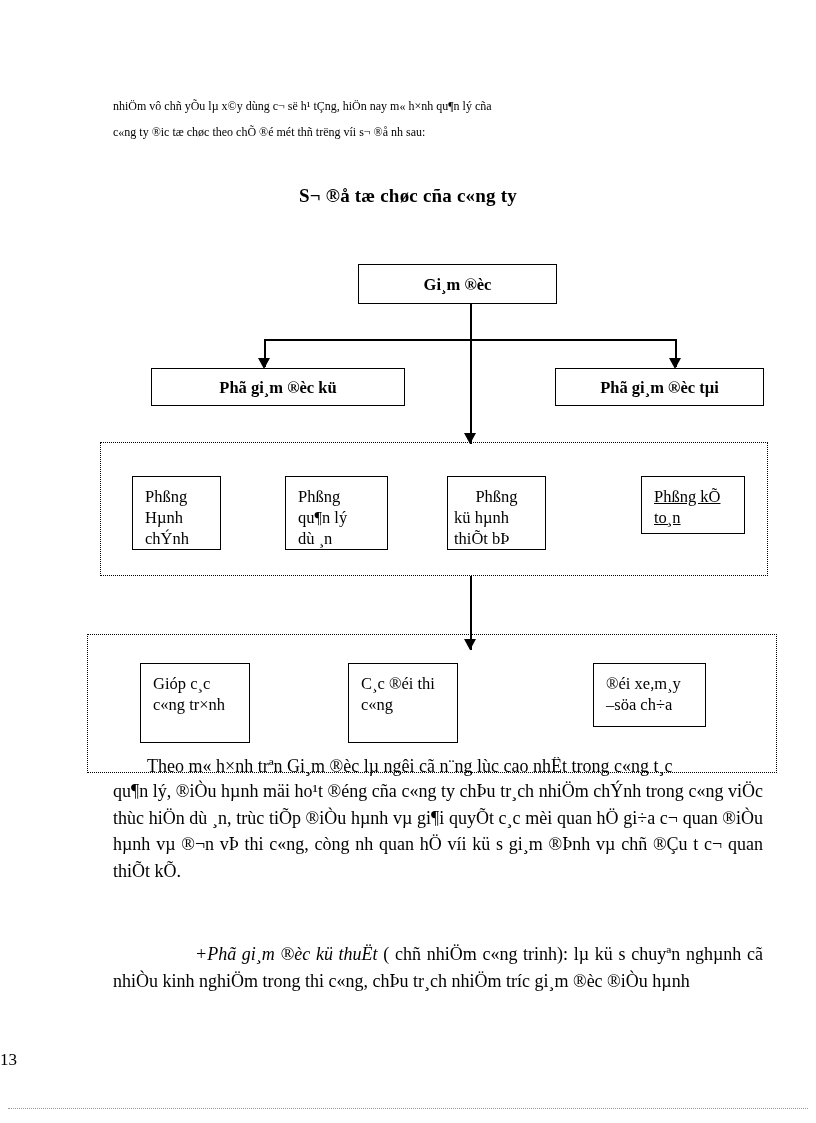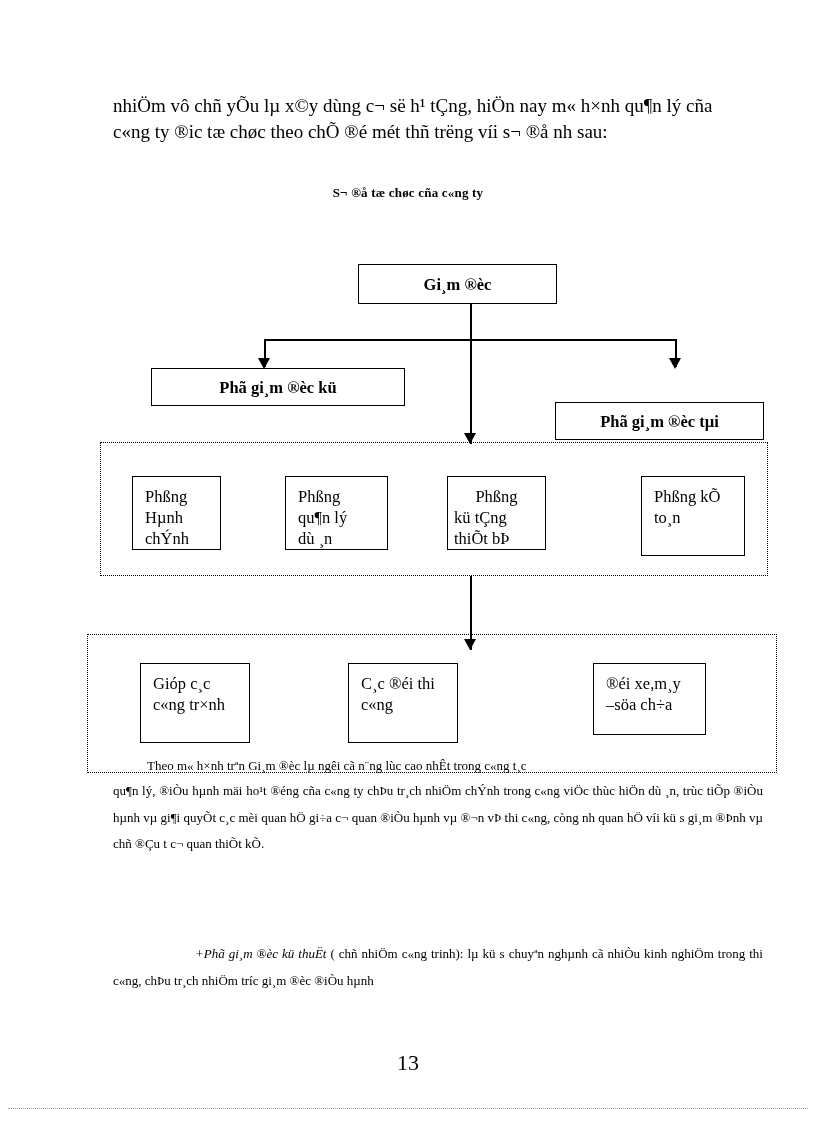--- a/index.html
+++ b/index.html
@@ -22,35 +22,35 @@
     width: 816px;
     height: 1123px;
   }
 
   
   .intro {
     position: absolute;
     left: 113px;
     top: 93px;
     width: 650px;
-    font-size: 19px;
+    font-size: 12px;
     line-height: 26px;
     text-align: justify;
   }
   .intro .l2 { display:block; }
 
   
   .chart-title {
     position: absolute;
     left: 0;
     top: 185px;
     width: 816px;
     text-align: center;
     font-weight: bold;
-    font-size: 13px;
+    font-size: 19px;
     letter-spacing: .2px;
   }
 
   
   .chart {
     position: absolute;
     left: 0;
     top: 0;
     width: 816px;
     height: 1123px;
@@ -76,45 +76,45 @@
   .node.tl {
     padding: 9px 0 0 12px;
     font-weight: normal;
   }
 
   
   #n-director { left: 358px; top: 264px; width: 199px; height: 40px; }
 
   
   #n-deputy-tech { left: 151px; top: 368px; width: 254px; height: 38px; }
-  #n-deputy-fin  { left: 555px; top: 368px; width: 209px; height: 38px; margin-top: 34px; }
+  #n-deputy-fin  { left: 555px; top: 368px; width: 209px; height: 38px; }
 
   
   .group {
     position: absolute;
     border: 1.6px dotted #000;
     box-sizing: border-box;
     background: transparent;
   }
   #g-departments { left: 100px; top: 442px; width: 668px; height: 134px; }
   #g-units       { left: 87px;  top: 634px; width: 690px; height: 139px; }
 
   
   #n-dept-admin  { left: 132px; top: 476px; width: 89px;  height: 74px; }
   #n-dept-proj   { left: 285px; top: 476px; width: 103px; height: 74px; }
   #n-dept-tech   { left: 447px; top: 476px; width: 99px;  height: 74px; }
-  #n-dept-acct   { left: 641px; top: 476px; width: 104px; height: 80px; }
+  #n-dept-acct   { left: 641px; top: 476px; width: 104px; height: 58px; text-decoration: underline; }
 
   #n-dept-tech .ctr { text-align:center; }
   #n-dept-tech { padding: 9px 6px 0 6px; }
 
   
   #n-unit-works { left: 140px; top: 663px; width: 110px; height: 80px; }
   #n-unit-teams { left: 348px; top: 663px; width: 110px; height: 80px; }
-  #n-unit-fleet { left: 593px; top: 663px; width: 113px; height: 72px; }
+  #n-unit-fleet { left: 593px; top: 663px; width: 113px; height: 64px; }
 
   
   .vline, .hline {
     position: absolute;
     background: #000;
   }
   .vline { width: 1.6px; }
   .hline { height: 1.6px; }
 
   .arrow-down {
@@ -136,21 +136,21 @@
   #ar-deputy-l { left: 258px; top: 358px; }
   #ar-deputy-r { left: 669px; top: 358px; }
   #ar-group-1  { left: 464px; top: 433px; }
   #ar-group-2  { left: 464px; top: 639px; }
 
   
   .body-text {
     position: absolute;
     left: 113px;
     width: 650px;
-    font-size: 13px;
+    font-size: 18px;
     line-height: 26.5px;
     text-align: justify;
   }
   #p-clipped {
     top: 757px;
     height: 22px;
     overflow: hidden;
     color: #000;
   }
   #p-clipped .clip-inner {
@@ -162,22 +162,21 @@
   #p-2 { top: 886px; text-indent: 34px; }
   #p-3 { top: 941px; text-indent: 34px; }
   .ital { font-style: italic; margin-left: 48px; }
 
   
   .page-number {
     position: absolute;
     left: 0;
     top: 1050px;
     width: 816px;
-    text-align: center;
-    font-size: 22px;
+    font-size: 17px;
   }
 
   
   .page-edge {
     position: absolute;
     left: 8px;
     top: 1108px;
     width: 800px;
     border-top: 1.4px dotted #9a9a9a;
   }
@@ -224,21 +223,21 @@
     </div>
 
     <div class="node tl" id="n-dept-proj">
       <div>Phßng</div>
       <div>qu¶n lý</div>
       <div>dù ¸n</div>
     </div>
 
     <div class="node tl" id="n-dept-tech">
       <div class="ctr">Phßng</div>
-      <div>kü tÇng</div>
+      <div>kü hµnh</div>
       <div>thiÕt bÞ</div>
     </div>
 
     <div class="node tl" id="n-dept-acct">
       <div>Phßng kÕ</div>
       <div>to¸n</div>
     </div>
 
     <div class="vline" id="trunk-b"></div>
     <div class="arrow-down" id="ar-group-2"></div>

